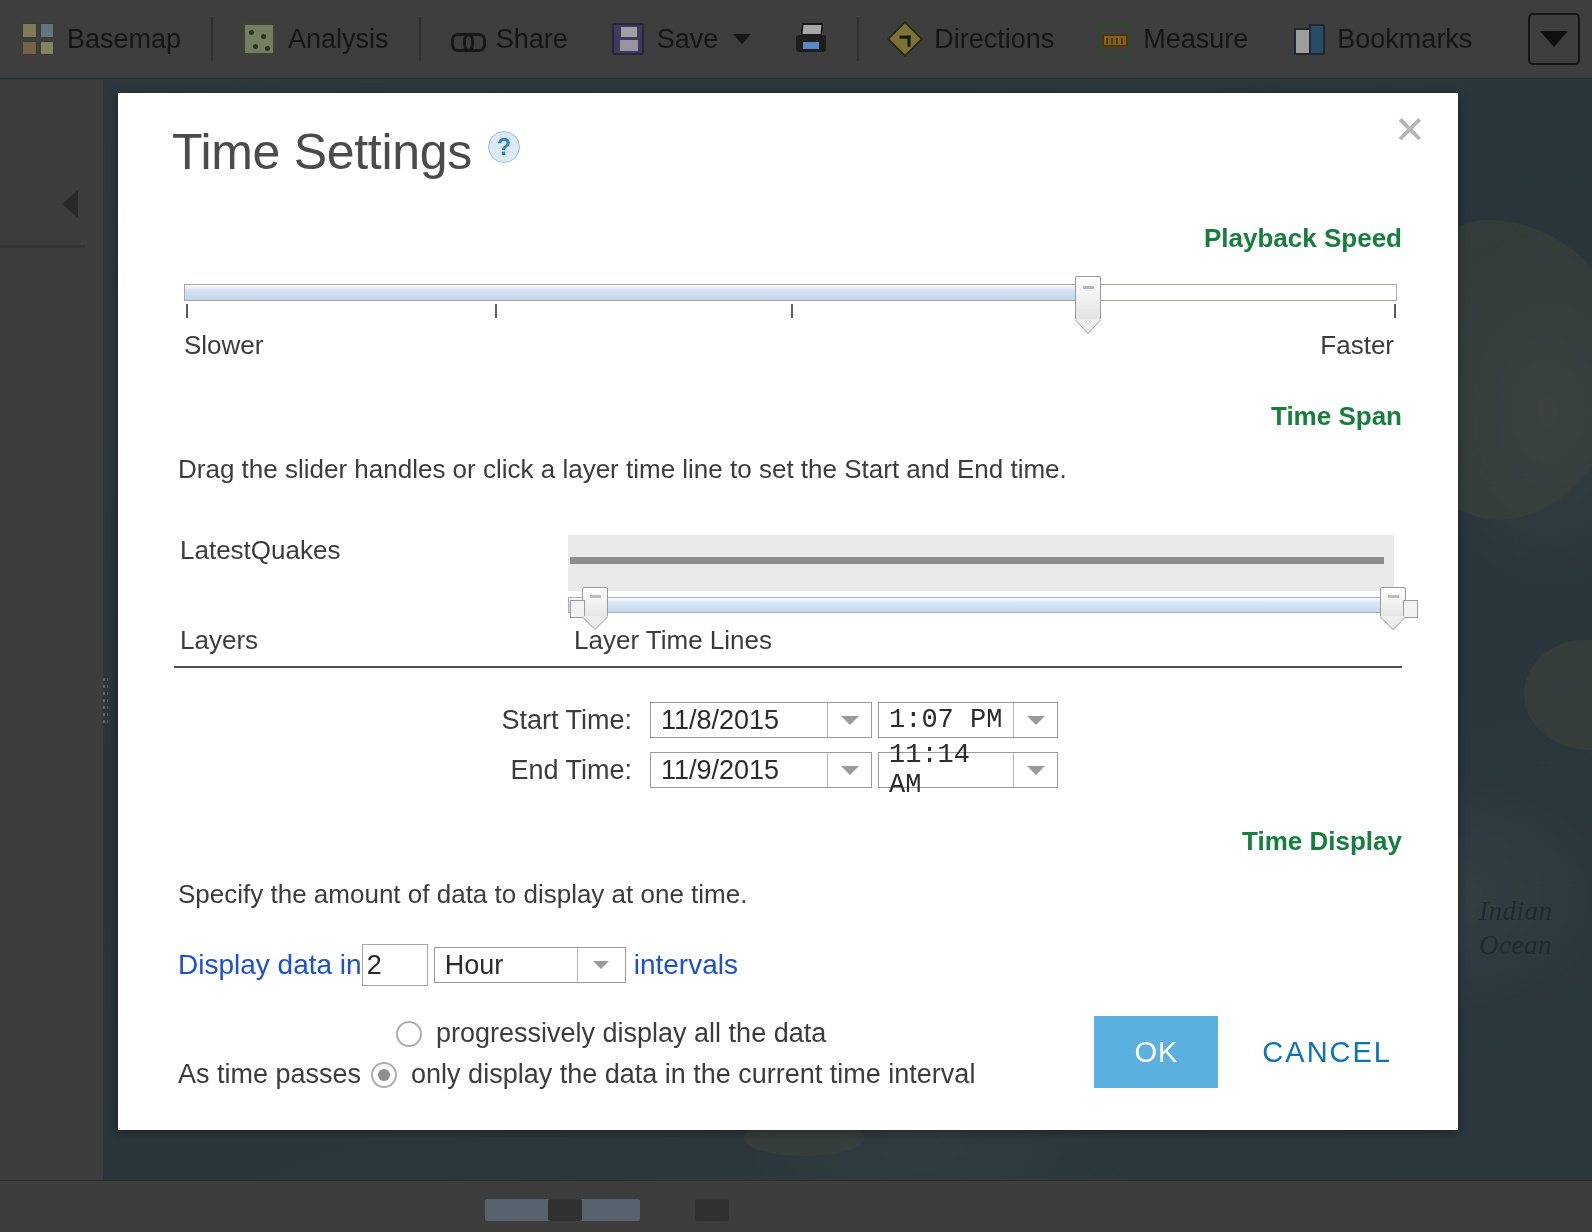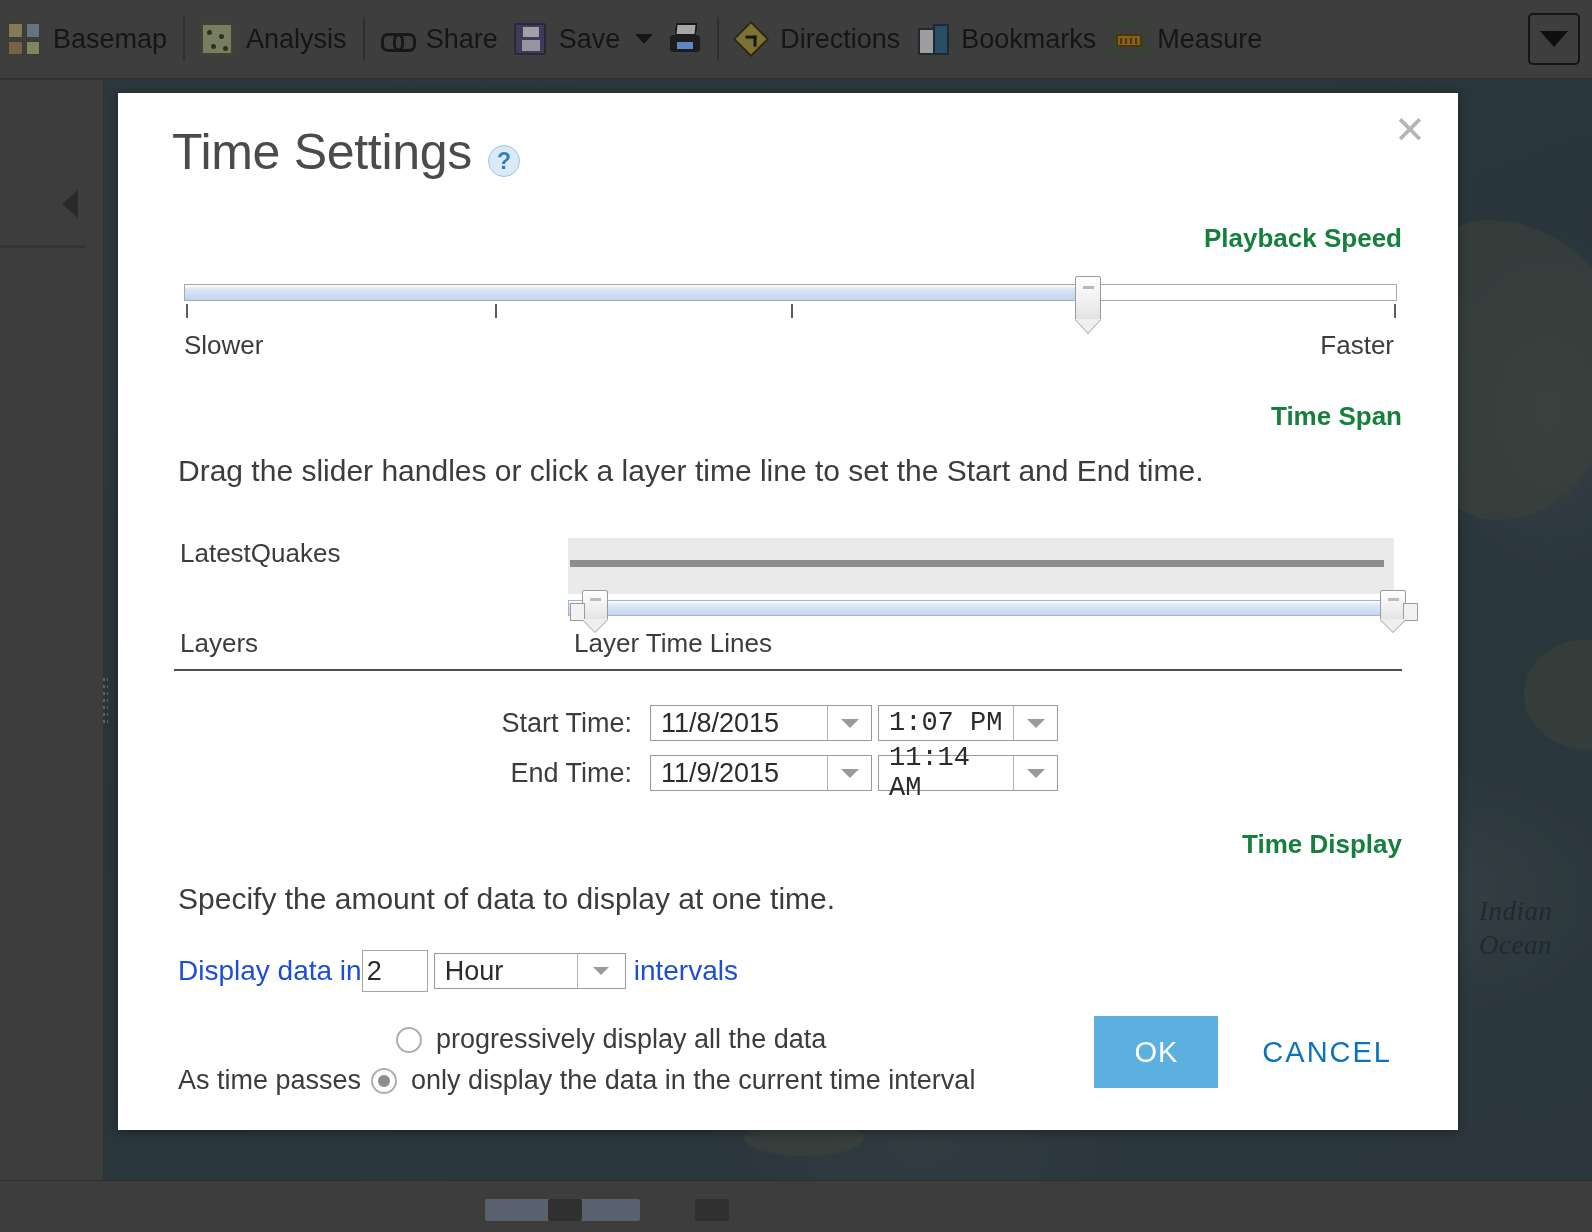--- a/index.html
+++ b/index.html
@@ -93,21 +93,21 @@
   #toolbar {
     position: absolute; left: 0; top: 0; right: 0; height: 79px;
     background: #595959;
     border-bottom: 1px solid #434343;
     display: flex; align-items: center;
     color: #1e1e1e;
   }
   .tb-item {
     display: flex; align-items: center;
     height: 100%;
-    padding: 0 8px;
+    padding: 0 22px;
     gap: 13px;
     font-size: 27px;
     color: #1f1f1f;
     white-space: nowrap;
   }
   .tb-item .lbl { line-height: 1; }
   .tb-sep {
     width: 2px; height: 44px; background: #444; margin: 0 8px;
   }
   .tb-ico { width: 32px; height: 32px; position: relative; flex: 0 0 auto; }
@@ -237,41 +237,41 @@
   }
   #close-x {
     position: absolute; right: 28px; top: 18px;
     width: 40px; height: 40px;
     color: #b5b5b5; font-size: 38px; line-height: 38px;
     text-align: center; font-family: "DejaVu Sans", sans-serif;
     cursor: pointer;
   }
   #title-row {
     position: absolute; left: 54px; top: 34px;
-    display: flex; align-items: flex-end; gap: 16px;
+    display: flex; align-items: flex-start; gap: 16px;
   }
   #dialog-title {
     font-size: 50px; color: #4b4b4b; font-weight: normal; line-height: 1;
     letter-spacing: -.3px;
   }
   #help-icon {
     width: 32px; height: 32px; border-radius: 50%;
     background: #dceaf6; border: 1px solid #9ec4e0;
     color: #2f80c2; font-size: 23px; font-weight: bold;
     display: flex; align-items: center; justify-content: center;
     margin-top: 4px; cursor: pointer;
   }
 
   .body { position: absolute; left: 56px; top: 130px; right: 56px; }
   .sec-title {
     font-size: 26px; font-weight: bold; color: #15803d;
     margin: 0 0 22px 6px;
     text-align: right;
   }
-  .sec-desc { font-size: 30px; color: #3c3c3c; margin: 0 0 34px 4px; }
+  .sec-desc { font-size: 26px; color: #3c3c3c; margin: 0 0 34px 4px; }
 
   
   #speed-wrap { position: relative; margin: 0 0 8px 10px; height: 46px; }
   #speed-track {
     position: absolute; left: 0; right: 5px; top: 8px; height: 17px;
     background: #fff; border: 1px solid #a9a9a0;
   }
   #speed-fill {
     position: absolute; left: 0; top: 0; bottom: 0; width: 74.2%;
     background: linear-gradient(#ffffff 0%, #dbe6f6 28%, #c3d4ee 100%);
@@ -510,28 +510,28 @@
     <div class="tb-sep"></div>
     <div class="tb-item">
       <span class="tb-ico">
           <span class="ico-directions" style="position:absolute;display:block;">
             <i></i>
           </span>
         </span>
       <span class="lbl">Directions</span>
     </div>
     <div class="tb-item">
-      <span class="tb-ico ico-bookmarks"></span>
-      <span class="lbl">Bookmarks</span>
-    </div>
-    <div class="tb-item">
       <span class="tb-ico ico-measure">
           <i></i>
         </span>
       <span class="lbl">Measure</span>
+    </div>
+    <div class="tb-item">
+      <span class="tb-ico ico-bookmarks"></span>
+      <span class="lbl">Bookmarks</span>
     </div>
     <div id="toolbar-more">
       <span class="caret"></span>
     </div>
   </div>
 
   <div id="bottombar">
     <div class="widget w1"></div>
     <div class="widget w3"></div>
     <div class="widget w4"></div>

